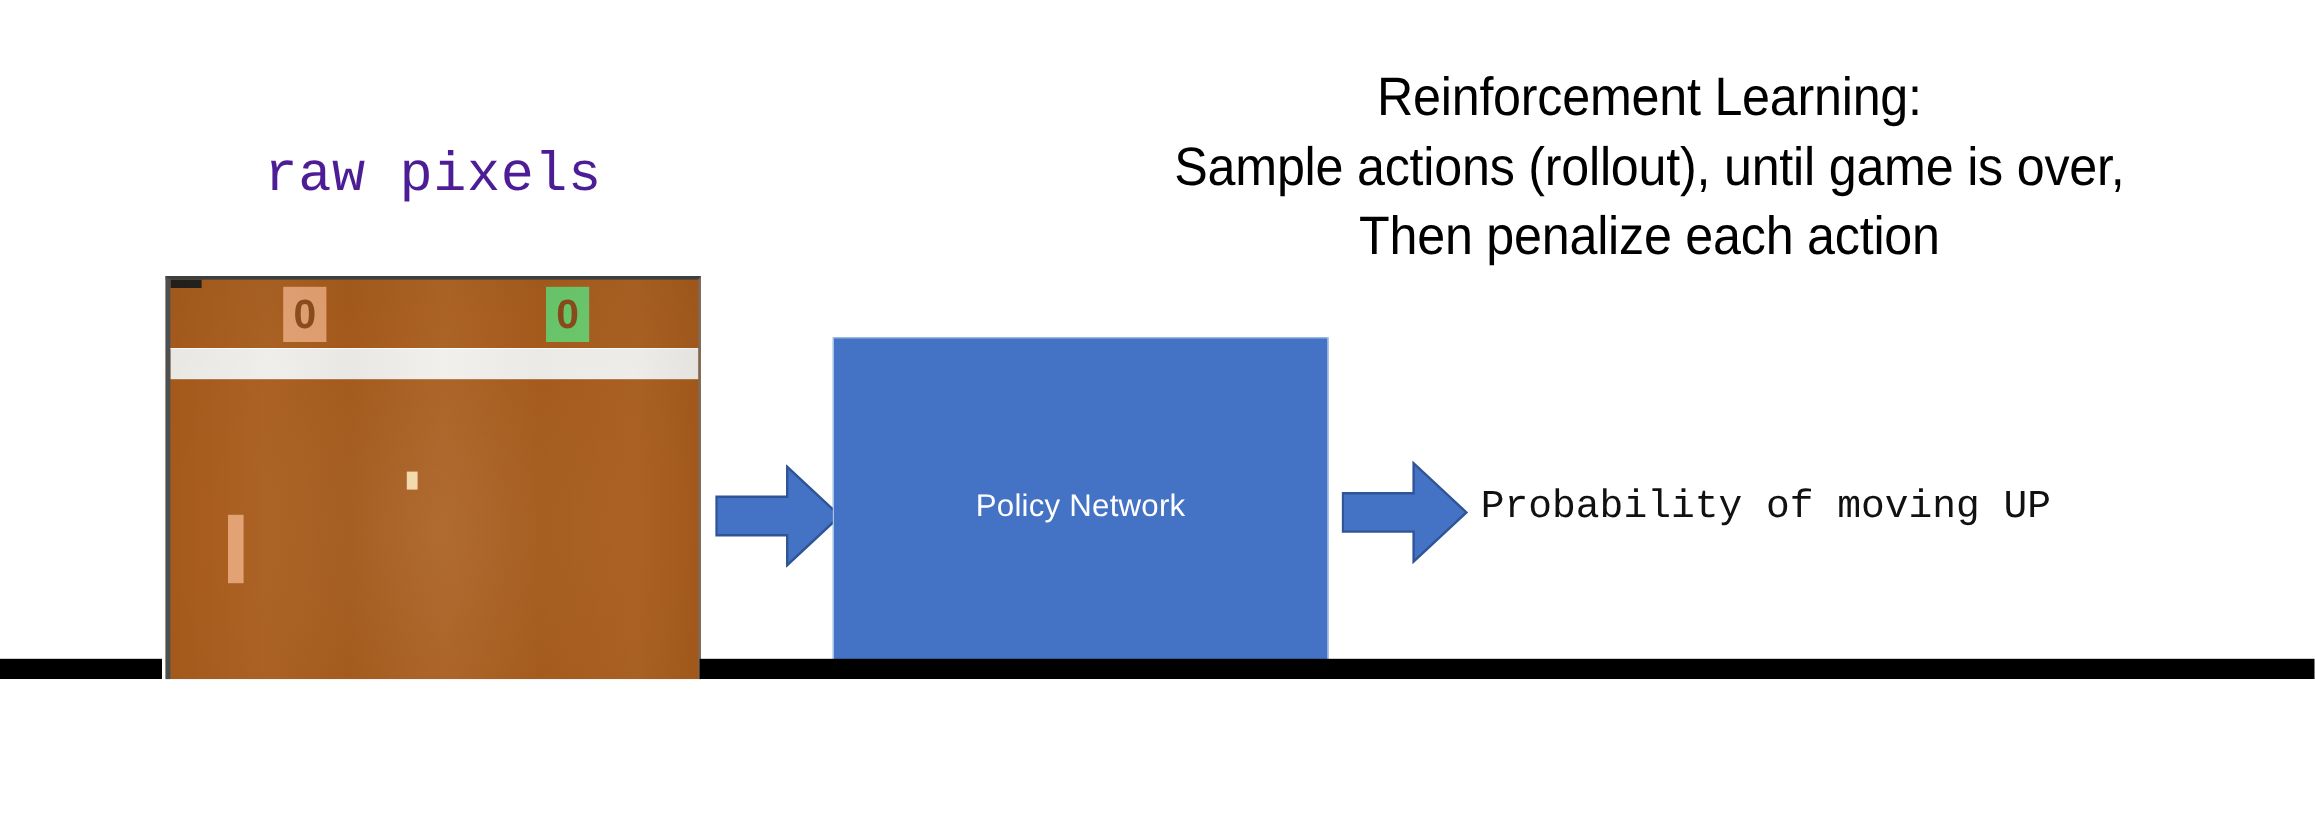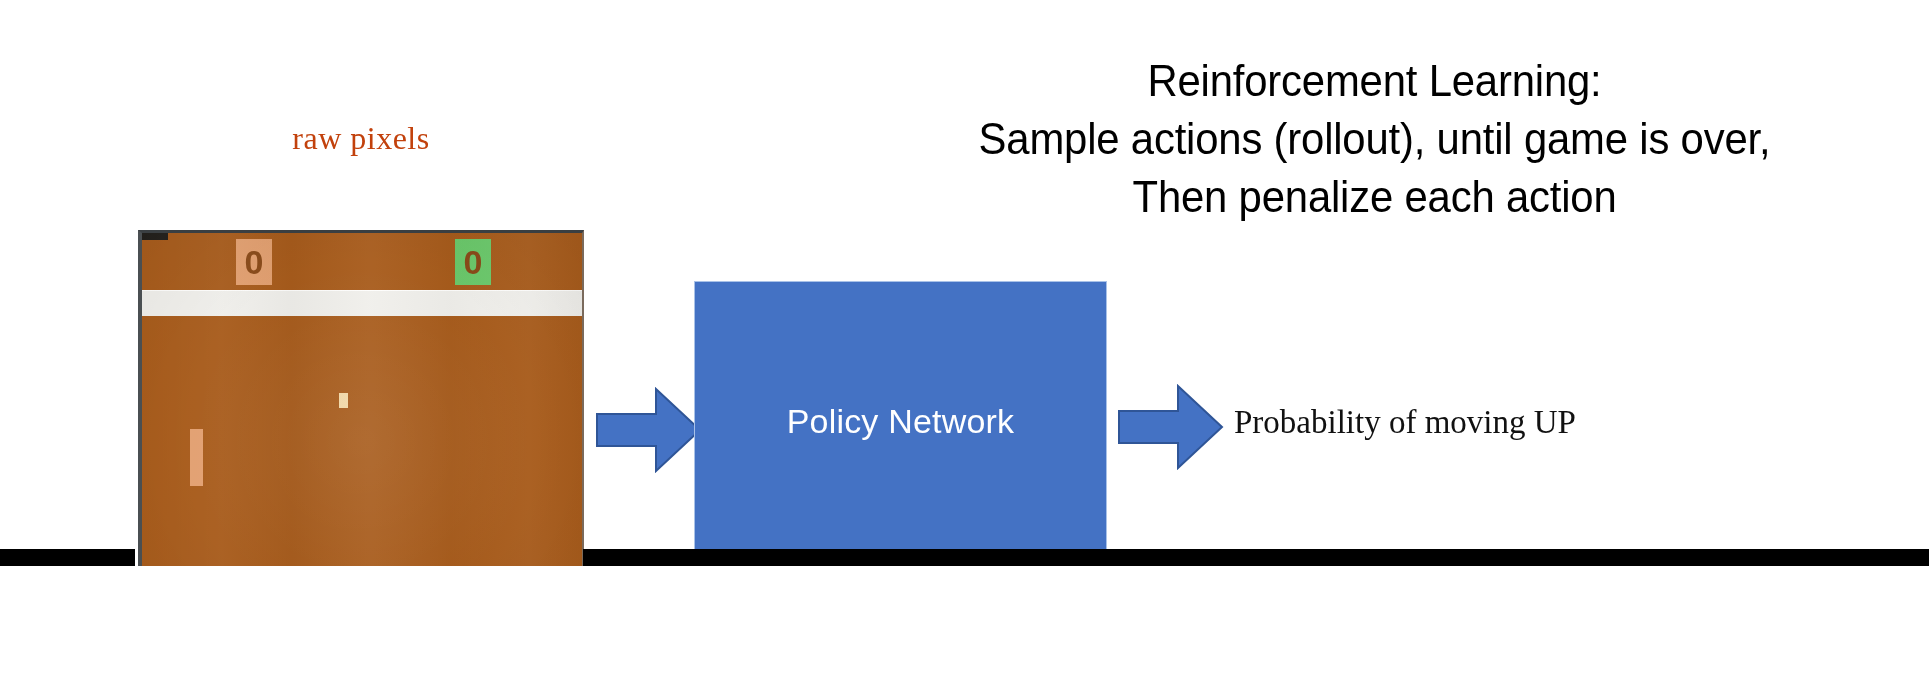--- a/index.html
+++ b/index.html
@@ -38,23 +38,23 @@
   }
   .headline .hl-line { display: block; }
 
   
   .raw-pixels-label {
     position: absolute;
     left: 138px;
     top: 120px;
     width: 446px;
     text-align: center;
-    font-family: Liberation Serif, serif;
-    font-size: 32px;
-    color: #c2410c;
+    font-family: Liberation Mono, monospace;
+    font-size: 46px;
+    color: #4c1d95;
     letter-spacing: 0.5px;
   }
 
   
   #pong-screen {
     position: absolute;
     left: 138px;
     top: 230px;
     width: 446px;
     height: 442px;
@@ -164,30 +164,30 @@
     background: #4472c4;
     border: 1px solid #a9c2e8;
     display: flex;
     align-items: center;
     justify-content: center;
     box-sizing: border-box;
   }
   #policy-box .policy-label {
     color: #ffffff;
     font-family: "Liberation Sans", sans-serif;
-    font-size: 34px;
+    font-size: 26px;
     letter-spacing: 0.2px;
   }
 
   
   #output-label {
     position: absolute;
     left: 1234px;
     top: 404px;
-    font-family: Liberation Serif, serif;
+    font-family: Liberation Mono, monospace;
     font-size: 33px;
     color: #111111;
     white-space: nowrap;
   }
 
   
   .bottom-bar {
     position: absolute;
     bottom: 0;
     height: 17px;

